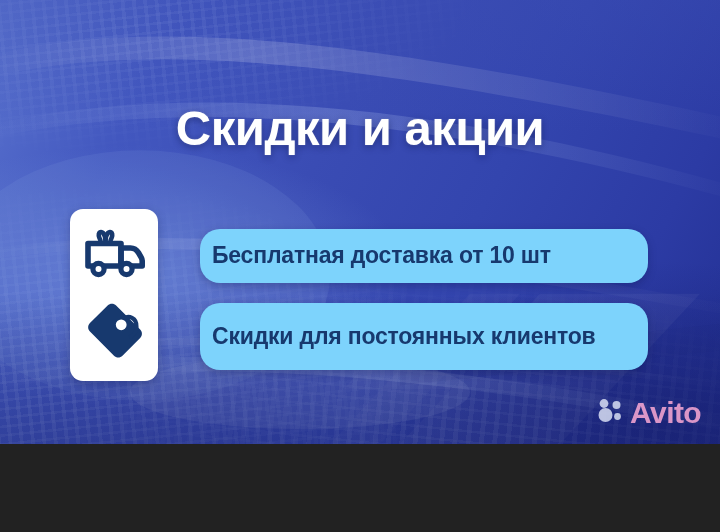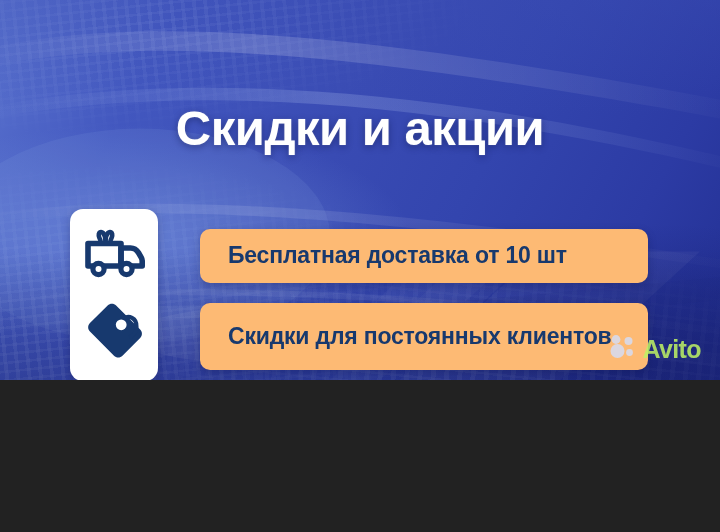--- a/index.html
+++ b/index.html
@@ -3,21 +3,21 @@
 <meta charset="utf-8">
 <style>
   html, body {
     margin: 0;
     padding: 0;
     background: #222;
   }
   #banner {
     position: relative;
     width: 720px;
-    height: 380px;
+    height: 444px;
     overflow: hidden;
     font-family: "Liberation Sans", sans-serif;
     background: #3a4cb0;
   }
 
   
   .bg-base {
     position: absolute;
     inset: 0;
     background:
@@ -106,48 +106,48 @@
     justify-content: space-around;
     padding: 8px 0;
     box-sizing: border-box;
   }
   .icon-card svg { display: block; }
 
   .pill {
     position: absolute;
     left: 200px;
     width: 448px;
-    background: #fdba74;
-    border-radius: 10px;
+    background: #7dd3fc;
+    border-radius: 20px;
     box-shadow: 0 3px 9px rgba(10,18,70,0.28);
     box-sizing: border-box;
     display: flex;
     align-items: center;
-    padding: 0 28px;
+    padding: 0 12px;
     color: #17396e;
     font-weight: bold;
     font-size: 23px;
     line-height: 1.18;
     letter-spacing: -0.2px;
   }
   #pill-0 { top: 229px; height: 54px; }
   #pill-1 { top: 303px; height: 67px; align-items: center; }
 
   .watermark {
     position: absolute;
     right: 19px;
     bottom: 16px;
     display: flex;
     align-items: center;
     gap: 7px;
     opacity: 0.86;
   }
   .wm-text {
-    color: #bef264;
-    font-size: 25px;
+    color: #f9a8d4;
+    font-size: 30px;
     font-weight: bold;
     letter-spacing: -0.6px;
     line-height: 1;
   }
 </style>
 </head>
 <body>
 
 <div id="banner">
 

